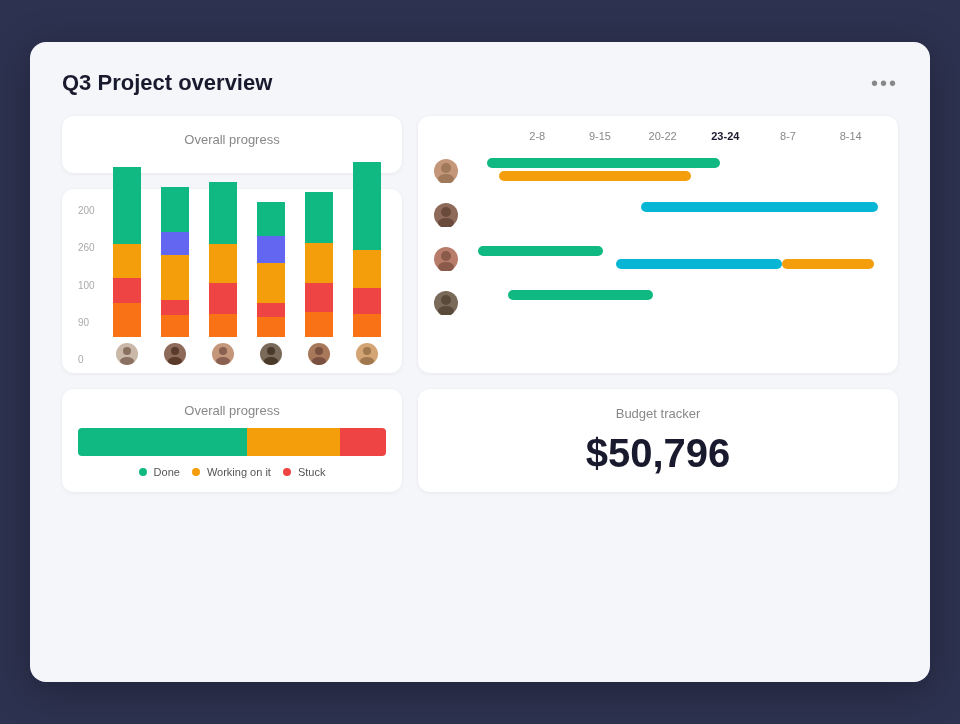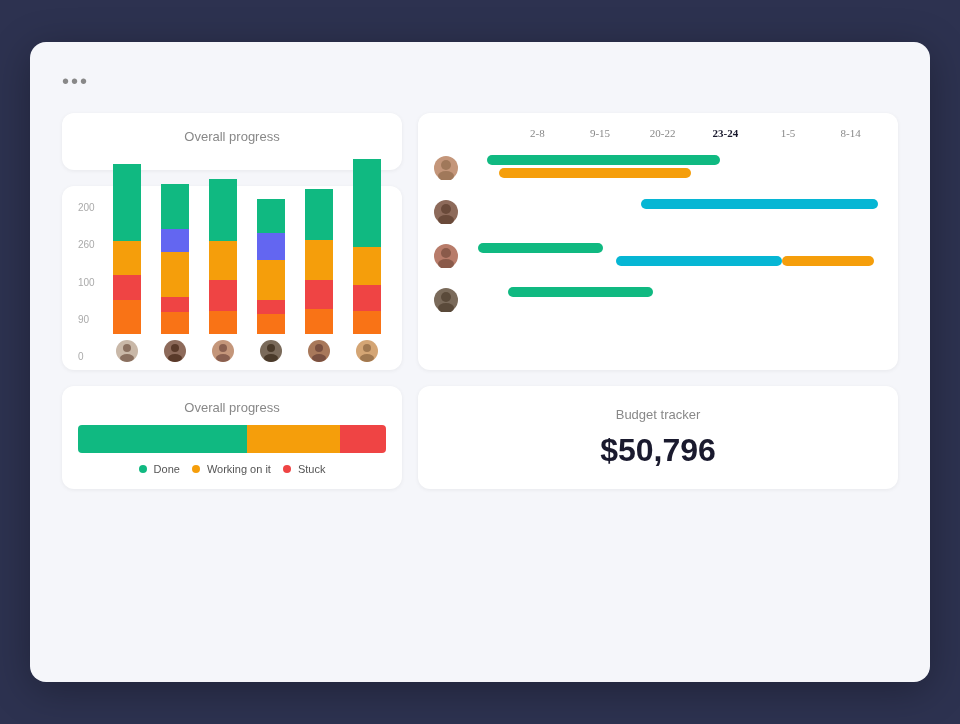--- a/index.html
+++ b/index.html
@@ -143,21 +143,20 @@
       justify-content: flex-end;
       gap: 0;
       font-size: 11px;
       color: #888;
       margin-bottom: 12px;
       padding-left: 40px;
     }
     .gantt-col-label {
       flex: 1;
       text-align: center;
-      font-family: Liberation Serif, serif;
     }
     .gantt-col-label.active {
       font-weight: 700;
       color: #1a1a2e;
     }
     .gantt-rows {
       display: flex;
       flex-direction: column;
       gap: 18px;
       padding-top: 4px;
@@ -185,21 +184,21 @@
     }
     .budget-card {
       flex: 1;
       padding: 14px 16px;
       display: flex;
       flex-direction: column;
       align-items: center;
       justify-content: center;
     }
     .budget-amount {
-      font-size: 32px;
+      font-size: 40px;
       font-weight: 800;
       color: #1a1a2e;
     }
     .progress-bar-container {
       height: 28px;
       border-radius: 4px;
       overflow: hidden;
       display: flex;
       margin: 10px 0;
     }
@@ -231,37 +230,38 @@
       display: grid;
       grid-template-columns: 340px 1fr;
       gap: 16px;
     }
   </style>
 </head>
 <body>
 
 <div class="dashboard-container">
   <div class="header">
+    <h1 class="header-title">Q3 Project overview</h1>
     <span class="more-icon">•••</span>
   </div>
 
   <div class="grid">
 
     <div class="card">
       <div class="card-title">Overall progress</div>
     </div>
 
     <div class="card gantt-card">
       <div class="gantt-header">
         <div style="width:32px;flex-shrink:0;"></div>
         <div class="gantt-col-label">2-8</div>
         <div class="gantt-col-label">9-15</div>
         <div class="gantt-col-label">20-22</div>
         <div class="gantt-col-label active">23-24</div>
-        <div class="gantt-col-label">1-5</div>
+        <div class="gantt-col-label">8-7</div>
         <div class="gantt-col-label">8-14</div>
       </div>
       <div class="gantt-rows">
 
         <div class="gantt-row">
           <div class="gantt-avatar" style="background:#c4967a;">
             <svg width="24" height="24" viewBox="0 0 24 24">
                 <circle cx="12" cy="9" r="5" fill="#a0785a"></circle>
                 <ellipse cx="12" cy="20" rx="8" ry="5" fill="#a0785a"></ellipse>
               </svg>

